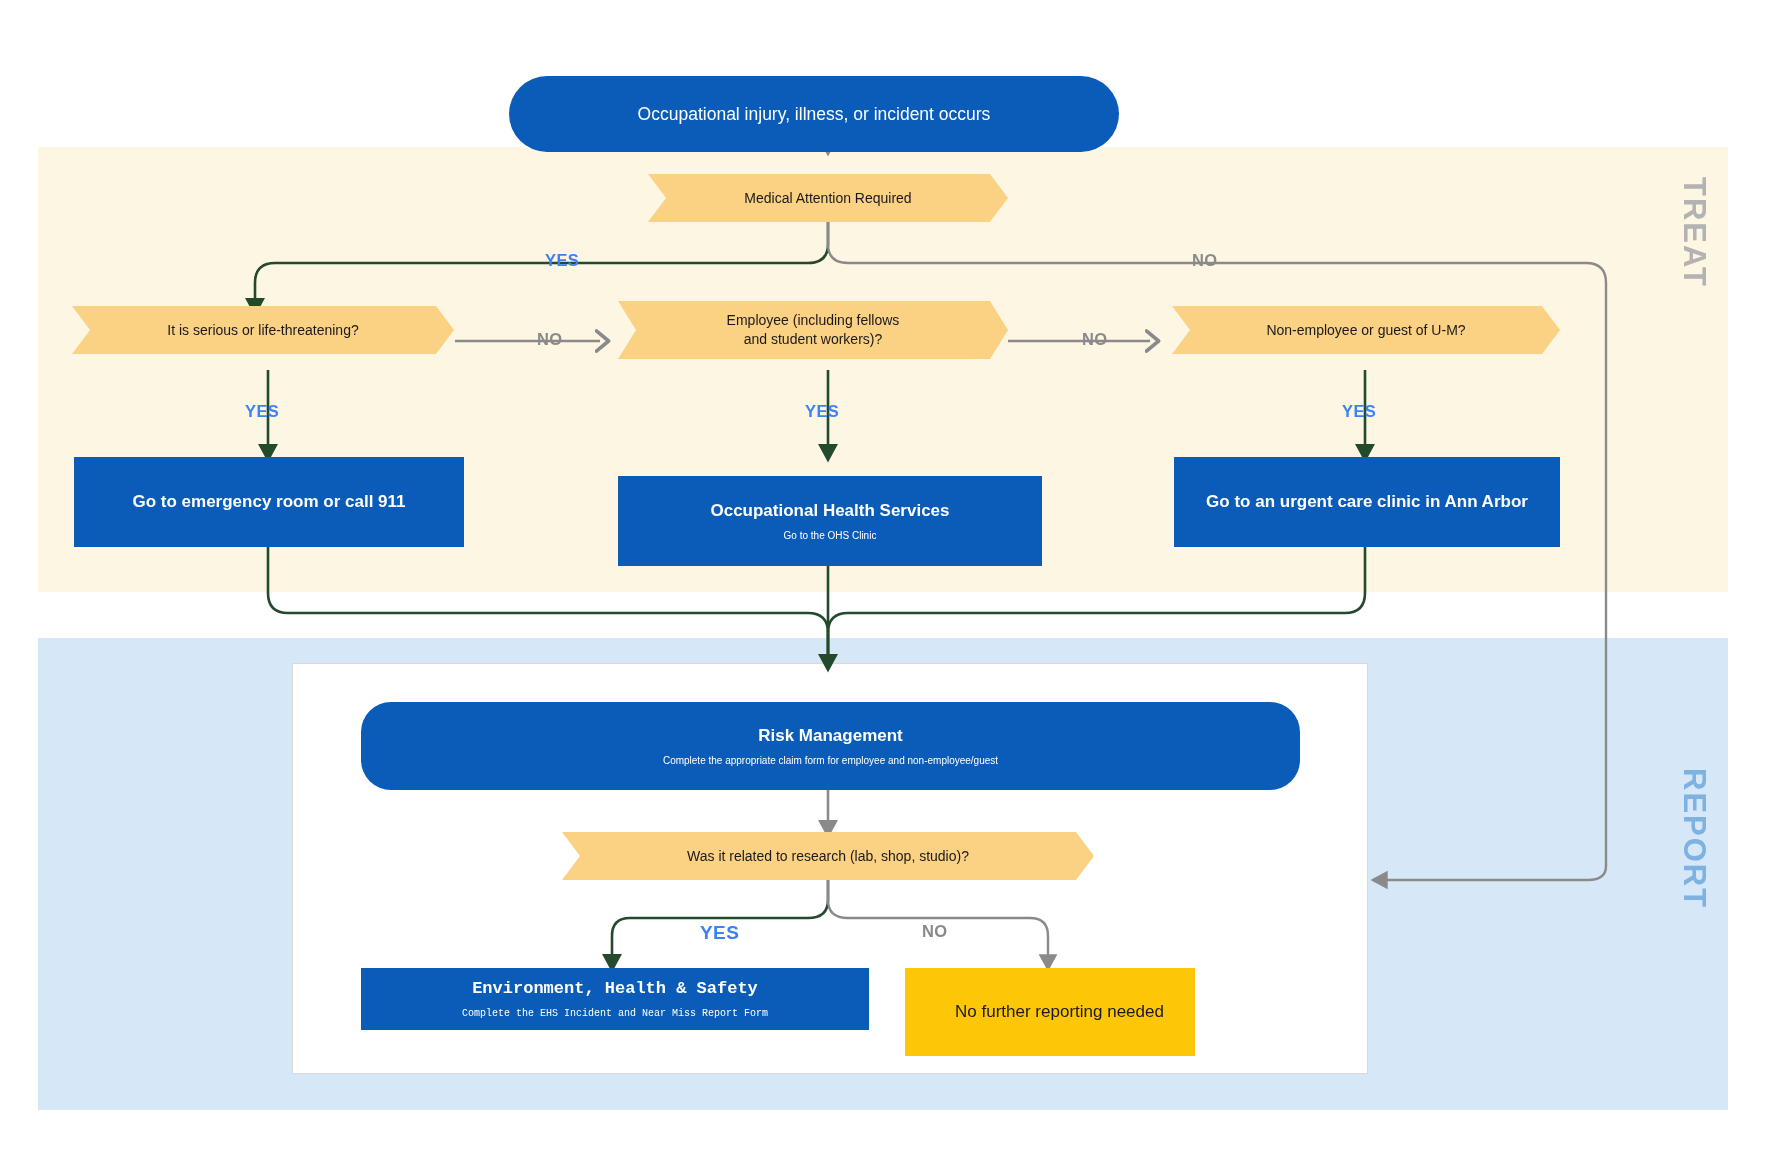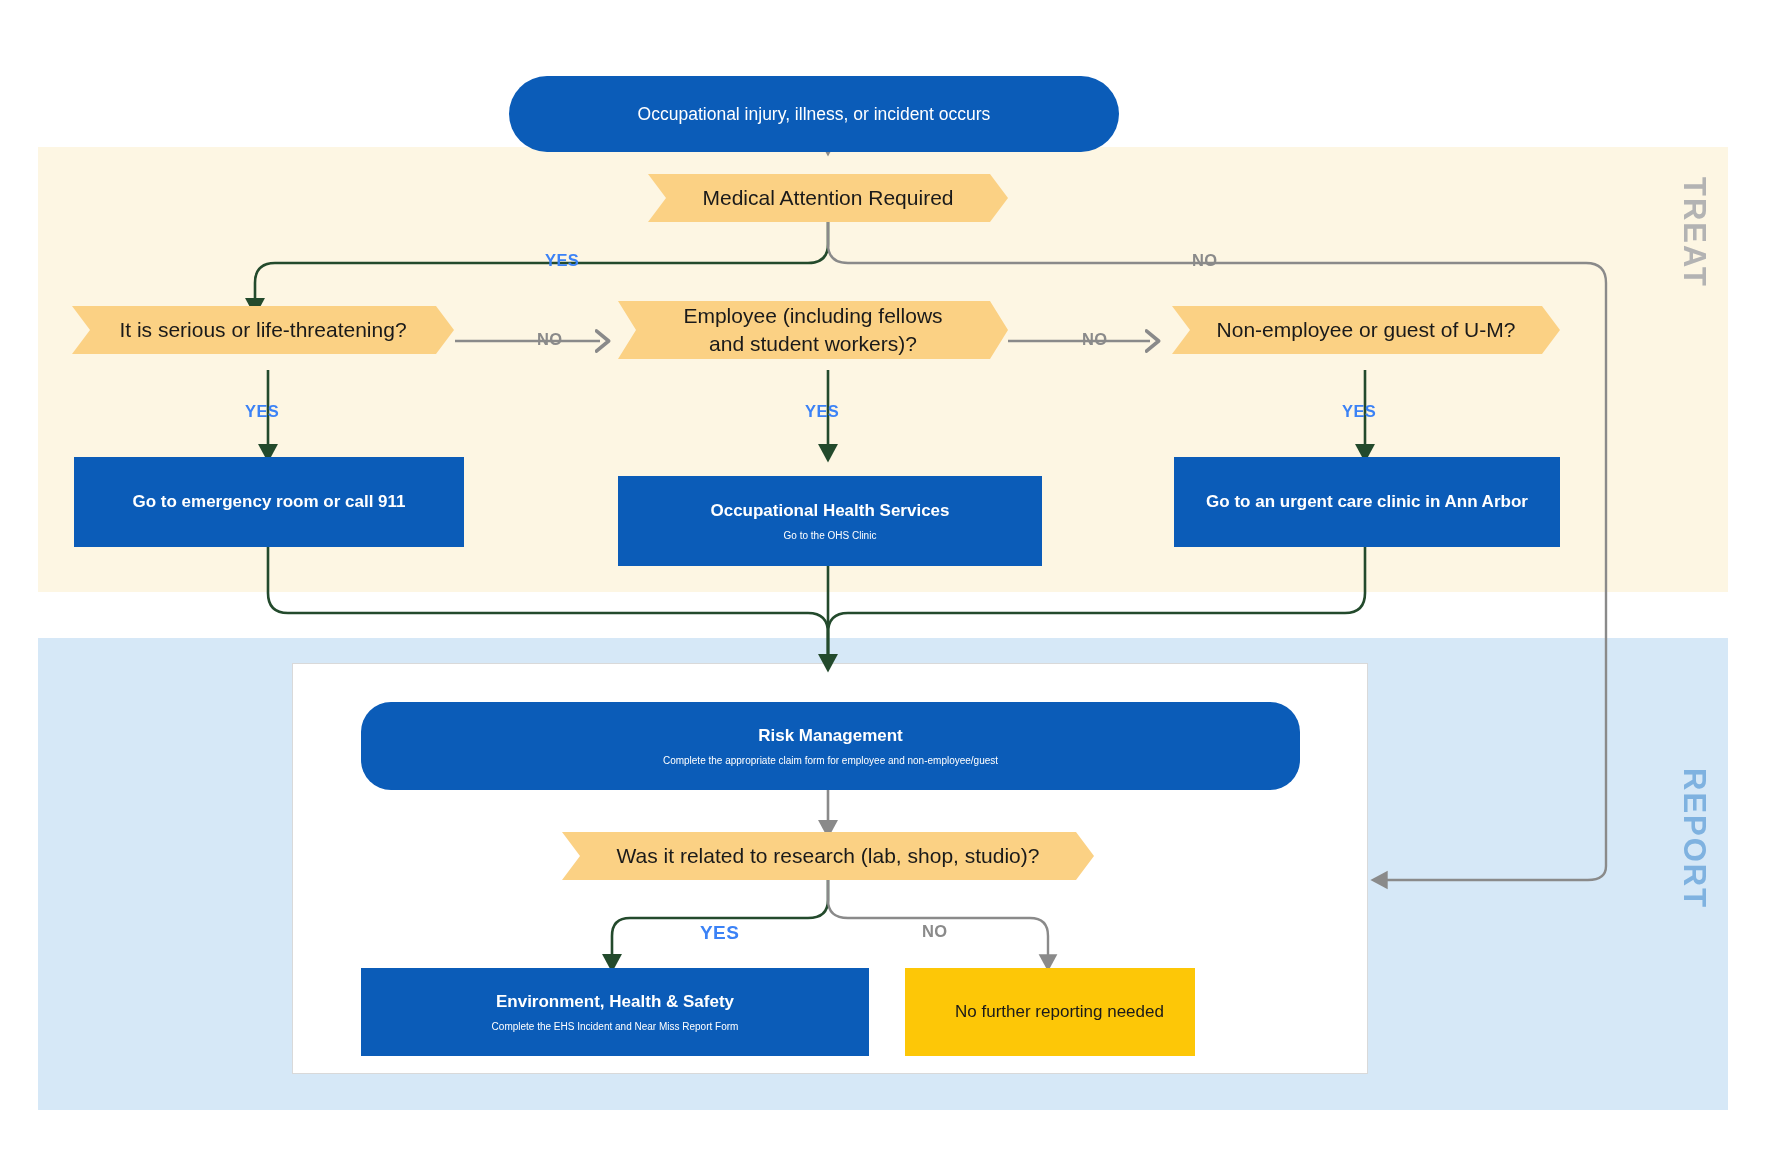--- a/index.html
+++ b/index.html
@@ -49,21 +49,21 @@
     flex-direction: column;
     padding: 0 12px;
   }
   .action .t1 { font-weight: bold; font-size: 17px; line-height: 1.25; }
   .action .t2 { font-size: 10px; line-height: 1.3; margin-top: 7px; }
   .yellowbox { background: #fdc707; color: #1a1a1a; font-size: 17px; padding-left: 19px; }
 
   
   .hex {
     background: #fbd184; color: #1a1a1a;
-    font-size: 21px; line-height: 1.33;
+    font-size: 14px; line-height: 1.33;
     clip-path: polygon(0% 0%, calc(100% - 18px) 0%, 100% 50%,
                        calc(100% - 18px) 100%, 0% 100%, 18px 50%);
     padding: 0 26px;
   }
 
   
   .edge-label {
     position: absolute; font-weight: bold; font-size: 16.5px;
     letter-spacing: .4px;
   }
@@ -163,21 +163,21 @@
 
   <div class="node action" style="left:361px; top:702px; width:939px; height:88px;border-radius:30px;">
     <span class="t1">Risk Management</span>
     <span class="t2">Complete the appropriate claim form for employee and non-employee/guest</span>
   </div>
 
   <div class="node hex" style="left:562px; top:832px; width:532px; height:48px;">
     <span>Was it related to research (lab, shop, studio)?</span>
   </div>
 
-  <div class="node action" style="left:361px; top:968px; width:508px; height:88px;">
+  <div class="node action" style="left:361px; top:968px; width:508px; height:62px;font-family:Liberation Mono, monospace;">
     <span class="t1">Environment, Health &amp; Safety</span>
     <span class="t2">Complete the EHS Incident and Near Miss Report Form</span>
   </div>
 
   <div class="node yellowbox" style="left:905px; top:968px; width:290px; height:88px;">
     <span>No further reporting needed</span>
   </div>
 
   <div class="edge-label lbl-yes" style="left:545px; top:251px;">YES</div>
   <div class="edge-label lbl-no" style="left:1192px; top:251px;">NO</div>

